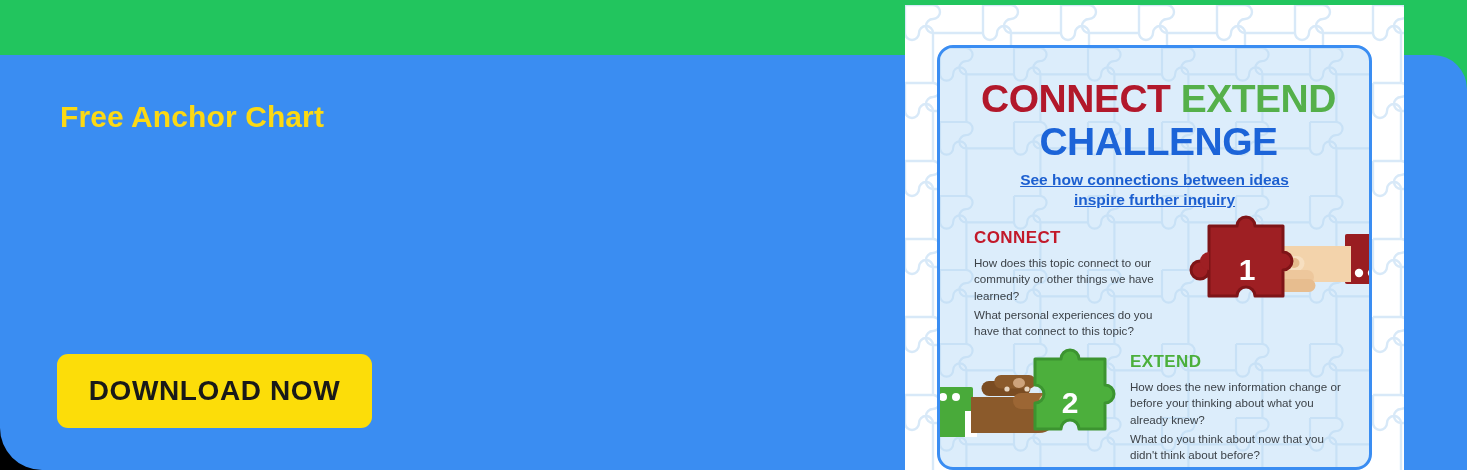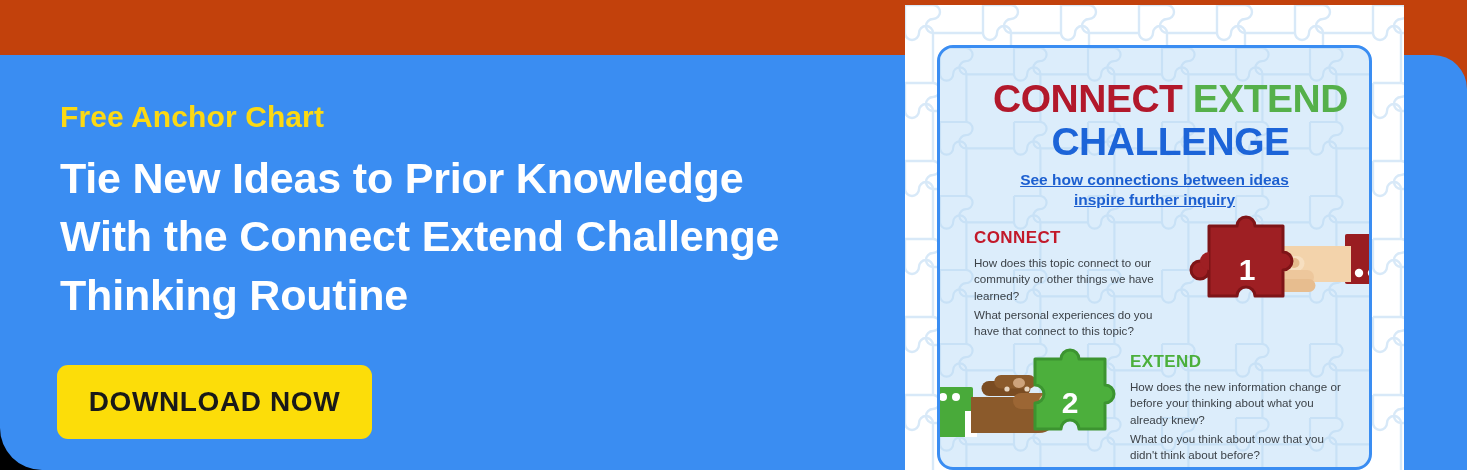--- a/index.html
+++ b/index.html
@@ -9,21 +9,21 @@
     height: 470px;
     overflow: hidden;
     background: #000000;
     font-family: "Liberation Sans", sans-serif;
   }
 
   #stage {
     position: relative;
     width: 1467px;
     height: 400px;
-    background: #c2410c;
+    background: #22c55e;
   }
 
   
   #promo-panel {
     position: absolute;
     left: 0;
     top: 55px;
     width: 1467px;
     height: 415px;
     background: #3A8DF2;
@@ -67,21 +67,20 @@
     border-radius: 11px;
     color: #191919;
     font-family: "Liberation Sans", sans-serif;
     font-size: 28px;
     font-weight: bold;
     letter-spacing: 0.6px;
     cursor: pointer;
     display: flex;
     align-items: center;
     justify-content: center;
-    margin-top: 11px;
   }
 
   
   #poster {
     position: absolute;
     left: 905px;
     top: 5px;
     width: 499px;
     height: 465px;
     background: #FFFFFF;
@@ -102,21 +101,21 @@
     height: 425px;
     background: #DCEDFB;
     border: 3px solid #3A8DF2;
     border-radius: 16px;
     overflow: hidden;
   }
 
   
   #poster-title {
     position: absolute;
-    left: 16px;
+    left: 4px;
     top: 31px;
     width: 100%;
     text-align: center;
     font-size: 39px;
     font-weight: bold;
     line-height: 1.0;
     letter-spacing: -0.5px;
   }
   #poster-title .ln { display: block; }
   #poster-title .ln2 { margin-top: 4px; }
@@ -193,25 +192,20 @@
 </head>
 <body>
 
 <div id="stage">
 
   <div id="promo-panel">
 
     <div id="promo-copy">
       <div id="eyebrow">Free Anchor Chart</div>
 
-      <div id="headline">
-        <span class="hl-line">Tie New Ideas to Prior Knowledge</span>
-        <span class="hl-line">With the Connect Extend Challenge</span>
-        <span class="hl-line">Thinking Routine</span>
-      </div>
     </div>
 
     <button id="download-button">DOWNLOAD NOW</button>
   </div>
 
   <div id="poster">
 
     <svg class="puzzle-bg" width="499" height="465" viewBox="0 0 499 465" aria-hidden="true">
       <defs>
         <pattern id="puzzlePat" width="78" height="78" patternUnits="userSpaceOnUse">

